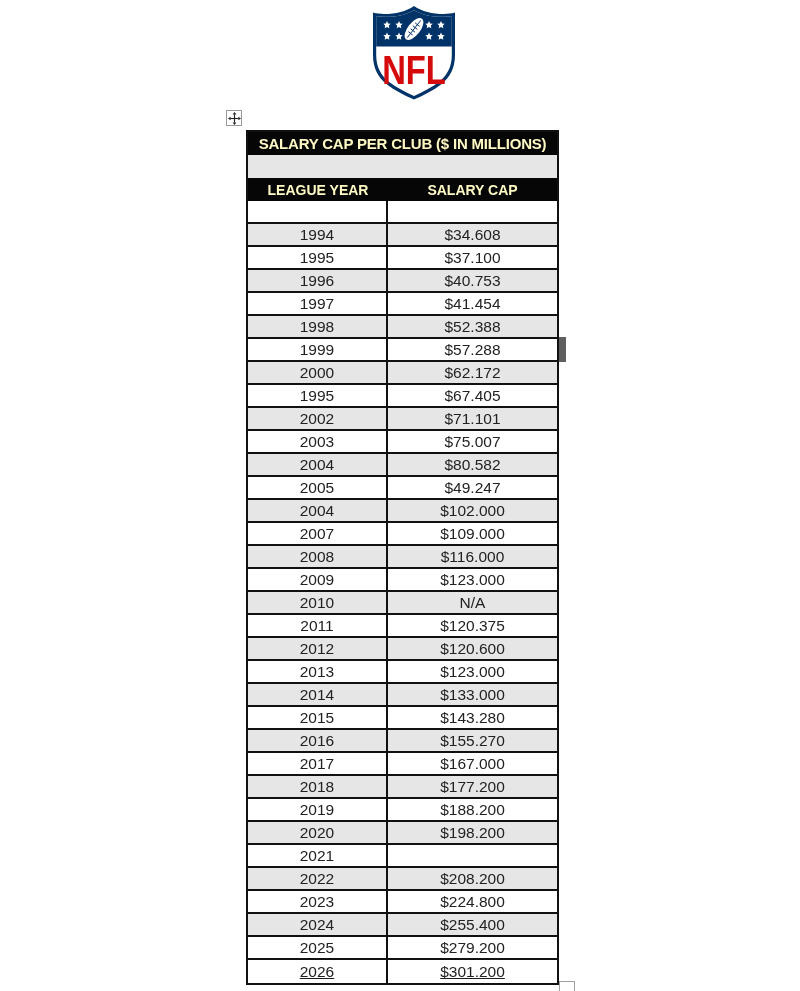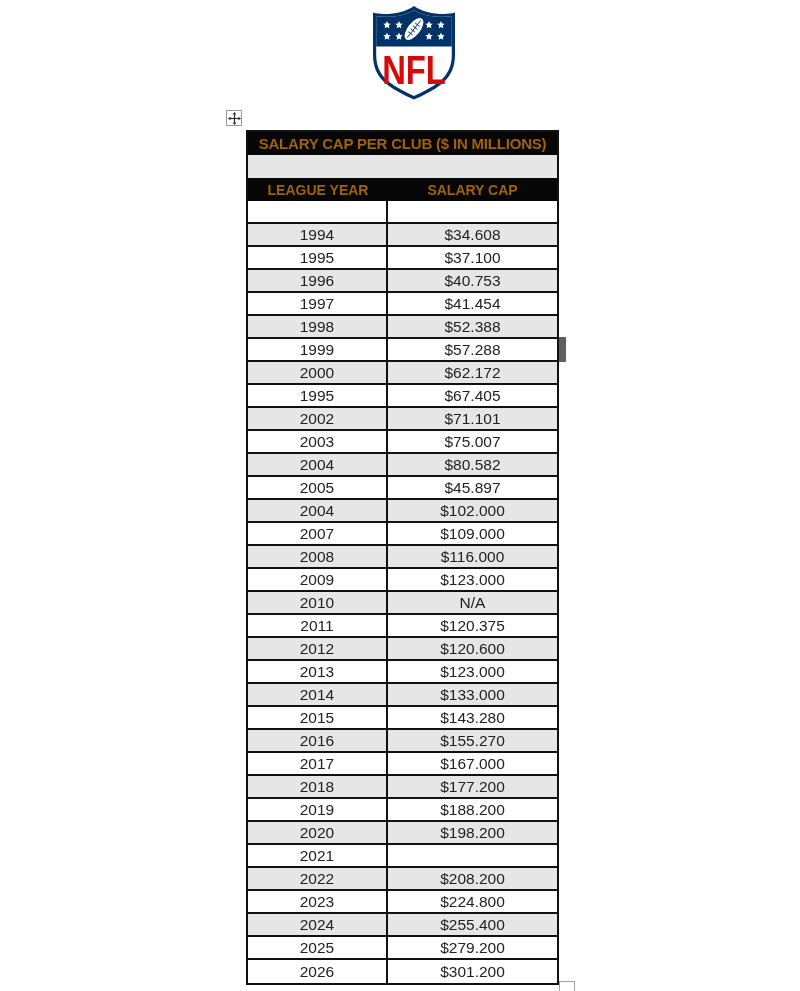--- a/index.html
+++ b/index.html
@@ -50,24 +50,24 @@
     box-sizing: border-box;
     background: #ffffff;
   }
   .trow {
     display: flex;
     height: 23px;
     box-sizing: border-box;
     border-bottom: 2px solid #111;
     align-items: stretch;
   }
-  .trow:last-child { border-bottom: none; }
+  .trow:last-child { border-bottom: none; text-decoration: underline; }
   .trow.black {
     background: #060606;
-    color: #a16207;
+    color: #fef9c3;
     font-weight: bold;
     border-bottom: none;
   }
   .trow.shaded { background: #e6e6e6; justify-content: space-between; }
   .trow.spacer-gray { background: #e6e6e6; border-bottom: none; }
   .cell {
     display: flex; align-items: center; justify-content: center;
     font-size: 15px;
     line-height: 1;
     box-sizing: border-box;
@@ -215,21 +215,21 @@
     <div class="cell c2 data-cell">$75.007</div>
   </div>
 
   <div class="trow shaded">
     <div class="cell c1 data-cell">2004</div>
     <div class="cell c2 data-cell">$80.582</div>
   </div>
 
   <div class="trow">
     <div class="cell c1 data-cell">2005</div>
-    <div class="cell c2 data-cell">$45.897</div>
+    <div class="cell c2 data-cell">$49.247</div>
   </div>
 
   <div class="trow shaded">
     <div class="cell c1 data-cell">2004</div>
     <div class="cell c2 data-cell">$102.000</div>
   </div>
 
   <div class="trow">
     <div class="cell c1 data-cell">2007</div>
     <div class="cell c2 data-cell">$109.000</div>

